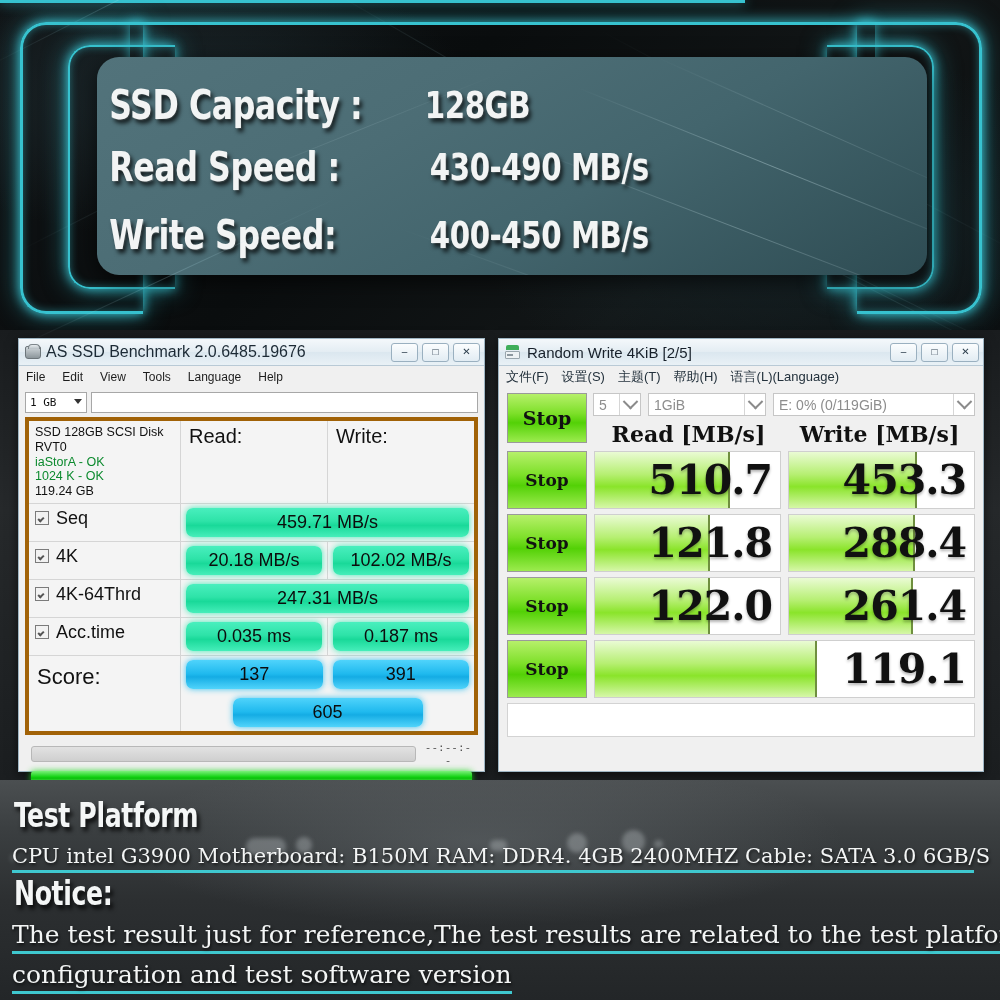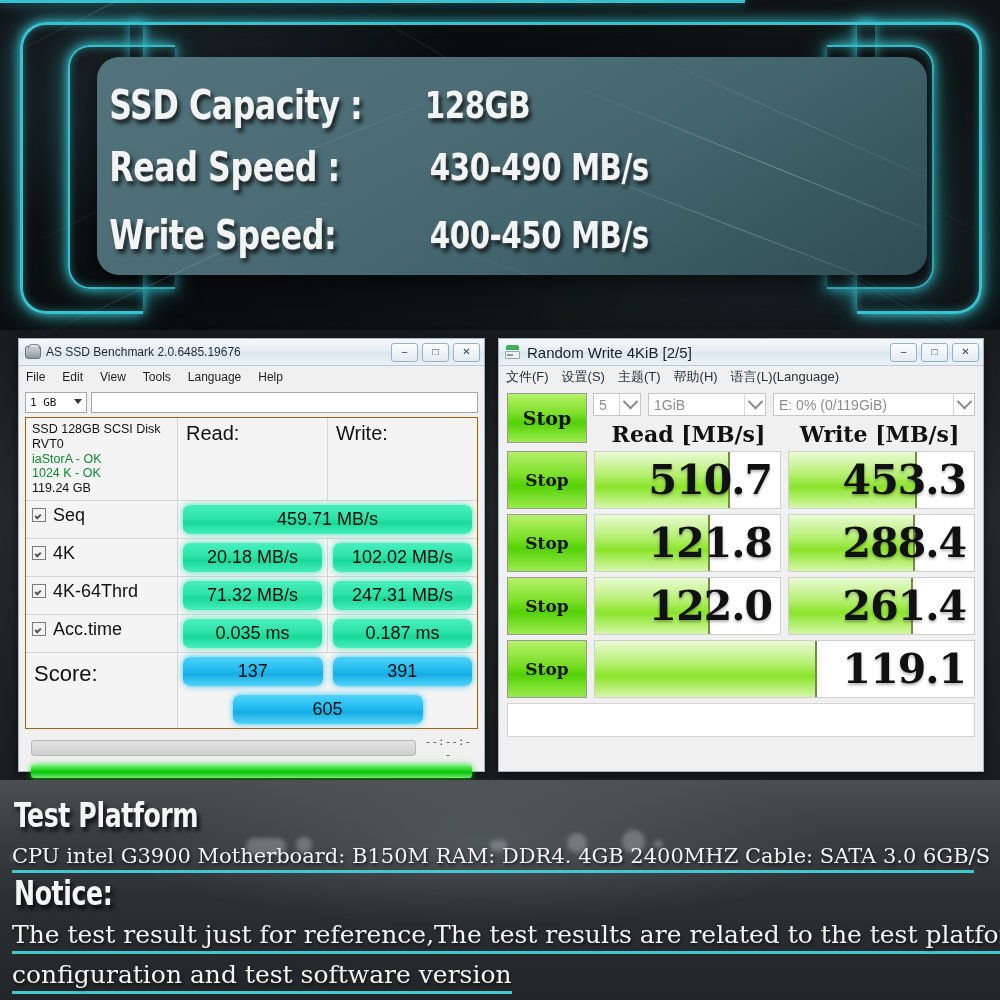--- a/index.html
+++ b/index.html
@@ -78,33 +78,33 @@
   .titlebar .tt{flex:1;font-size:12.5px;color:#1c2a35;white-space:nowrap;padding-left:5px;}
   .wbtns{display:flex;gap:4px;}
   .wbtn{width:25px;height:17px;border:1px solid #9ab0c0;border-radius:3px;
      background:linear-gradient(180deg,#fbfdfe,#e2ecf3);display:flex;align-items:center;justify-content:center;
      font-size:10px;color:#2c3e4d;line-height:1;}
   .menubar{height:21px;display:flex;align-items:center;gap:0;padding-left:7px;background:#f0f0f0;}
   .menubar span{font-size:12px;color:#1d1d1d;padding:0 10px 0 0;margin-right:7px;white-space:nowrap;}
 
   
   #asssd{left:18px;top:8px;width:465px;height:432px;}
-  #asssd .titlebar .tt{font-size:12px;}
+  #asssd .titlebar .tt{font-size:16px;}
   .ico-disk{width:14px;height:11px;background:linear-gradient(180deg,#cfd6da,#8c969b);
      border:1px solid #6d767b;border-radius:2px 2px 3px 3px;position:relative;}
   .ico-disk:after{content:"";position:absolute;left:2px;top:-3px;width:10px;height:4px;
      background:linear-gradient(180deg,#e7ecef,#b6bfc4);border:1px solid #7d868b;border-bottom:none;border-radius:4px 4px 0 0;}
   .asbody{padding:5px 6px 0 6px;}
   .combrow{display:flex;gap:4px;margin-bottom:4px;}
   .combo{border:1px solid #a7a7a7;background:#fff;height:19px;display:flex;align-items:center;
      font-family:"DejaVu Sans Mono","Liberation Mono",monospace;font-size:11px;color:#111;padding-left:4px;position:relative;}
   .combo .arw{position:absolute;right:4px;top:6px;width:0;height:0;border-left:4px solid transparent;border-right:4px solid transparent;border-top:5px solid #333;}
   .cb-dev{width:208px;} .cb-size{width:56px;} .cb-blank{flex:1;border:1px solid #a7a7a7;background:#fff;height:19px;}
 
-  .grid{border:1px solid #a16207;background:#f4f4f4;}
+  .grid{border:4px solid #a16207;background:#f4f4f4;}
   .grow{display:flex;border-bottom:1px solid #d5d5d5;}
   .grow:last-child{border-bottom:none;}
   .gc-name{width:152px;border-right:1px solid #d5d5d5;padding:4px 6px;box-sizing:border-box;}
   .gc-val{flex:1;padding:4px 5px;box-sizing:border-box;border-right:1px solid #d5d5d5;}
   .gc-val:last-child{border-right:none;}
   .devinfo{font-size:12.5px;color:#111;line-height:1.18;padding:4px 6px;}
   .devinfo .ok{color:#0c8a2e;}
   .hdr{font-size:20px;color:#111;padding:4px 8px;}
   .chkrow{display:flex;align-items:center;gap:7px;font-size:18px;color:#111;}
   .chk{width:12px;height:12px;border:1px solid #7b7b7b;background:#f2f2f2;position:relative;flex:none;}
@@ -316,23 +316,20 @@
           </div>
 
           <div class="grow">
             <div class="gc-name">
               <div class="chkrow">
                 <span class="chk"></span>
                 <span>4K-64Thrd</span>
               </div>
             </div>
             <div class="gc-val scorecell">
-              <div class="pill">71.32 MB/s</div>
-            </div>
-            <div class="gc-val scorecell">
               <div class="pill">247.31 MB/s</div>
             </div>
           </div>
 
           <div class="grow">
             <div class="gc-name">
               <div class="chkrow">
                 <span class="chk"></span>
                 <span>Acc.time</span>
               </div>

